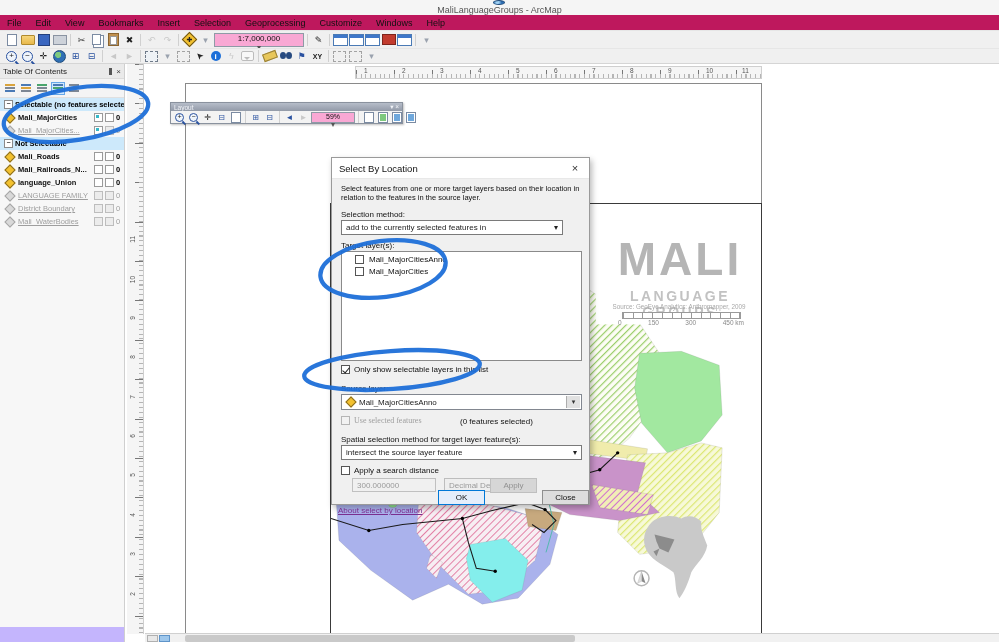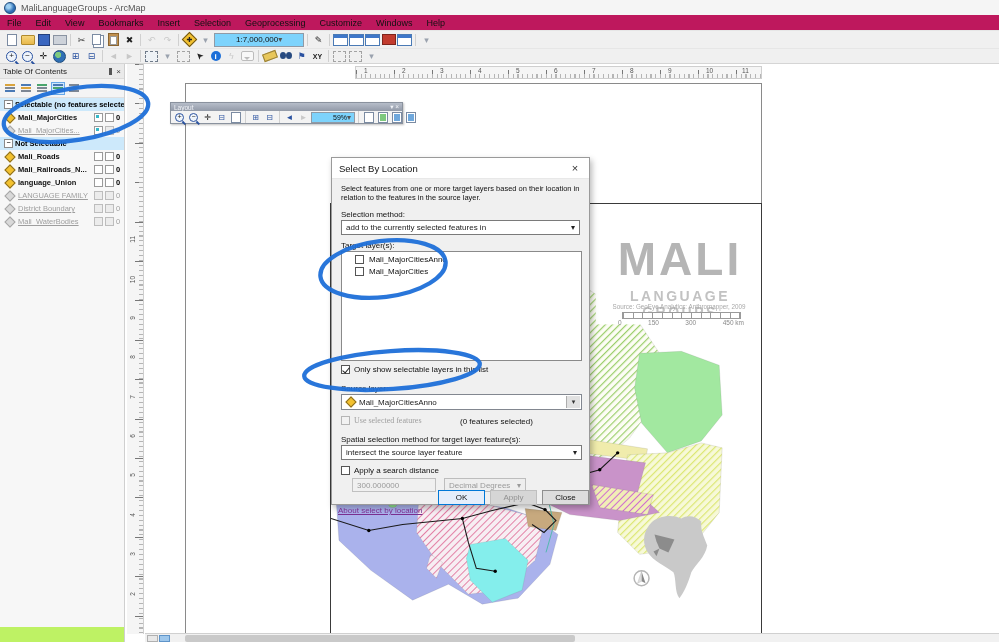--- a/index.html
+++ b/index.html
@@ -1,59 +1,59 @@
 <!DOCTYPE html>
 <html><head>
 <meta charset="utf-8">
 <style>
   html,body{margin:0;padding:0;background:#fff;}
   #app{position:relative;width:999px;height:642px;overflow:hidden;
        font-family:"Liberation Sans","DejaVu Sans",sans-serif;
        font-size:9px;color:#222;background:#f0f0f0;}
   .abs{position:absolute;}
   
-  .titlebar{left:0;top:0;width:999px;height:15px;background:#f5f5f5;display:flex;align-items:center;border-bottom:1px solid #e3e3e3;}
+  .titlebar{left:0;top:0;width:999px;height:15px;background:#f5f5f5;display:flex;align-items:center;border-bottom:1px solid #e3e3e3;flex-direction:column;}
   .app-logo{width:10px;height:10px;margin:0 5px 0 4px;border-radius:50%;
     background:radial-gradient(circle at 35% 35%, #9fd0f2 20%, #2f6fb4 60%);border:1px solid #1d4a7a;}
   .title-text{font-size:9px;color:#555;}
   .menubar{left:0;top:15px;width:999px;height:15px;background:#be185d;display:flex;align-items:center;}
   .menu-item{padding:0 7px;font-size:9px;color:#111;}
   .tbrow{left:0;top:30px;width:999px;height:18px;background:#f0f0f0;display:flex;align-items:center;gap:1px;padding-left:4px;box-sizing:border-box;border-top:1px solid #e6e6e6;}
   .tbrow2{top:48px;height:16px;border-bottom:1px solid #d5d5d5;}
   .tbi{width:15px;height:14px;display:flex;align-items:center;justify-content:center;font-size:9px;color:#333;position:relative;flex:0 0 auto;}
   .sep{width:1px;height:12px;background:#d0d0d0;margin:0 2px;flex:0 0 auto;}
   .dis{color:#aeb4bc !important;filter:grayscale(1);opacity:.65;}
   .pg{width:8px;height:10px;background:#fff;border:1px solid #7b8ba2;display:inline-block;}
   .i-folder{width:12px;height:8px;background:linear-gradient(#f6d67b,#e8b84b);border:1px solid #b08a2e;border-radius:1px;}
   .i-floppy{width:10px;height:10px;background:#3a66c0;border:1px solid #24407e;}
   .i-print{width:12px;height:8px;background:#cdd2da;border:1px solid #8a93a2;}
   .i-copy{width:7px;height:9px;background:#fff;border:1px solid #7b8ba2;box-shadow:2px 2px 0 #fff,2px 2px 0 1px #7b8ba2;margin-right:2px;}
   .i-paste{width:9px;height:11px;background:#c09050;border:1px solid #8a6430;position:relative;}
   .i-paste::after{content:"";position:absolute;left:1px;top:2px;width:5px;height:7px;background:#fff;border:1px solid #999;}
   .gold-dia{width:9px;height:9px;transform:rotate(45deg);background:#f3c12f;border:1px solid #6b5417;display:flex;align-items:center;justify-content:center;}
   .gold-dia b{transform:rotate(-45deg);font-size:7px;color:#222;}
-  .combo{height:14px;background:#7dd3fc;border:1px solid #8f9aa6;display:flex;align-items:center;justify-content:space-between;padding:0 21px;font-size:8px;color:#111;box-sizing:border-box;}
+  .combo{height:14px;background:#f9a8d4;border:1px solid #8f9aa6;display:flex;align-items:center;justify-content:space-between;padding:0 21px;font-size:8px;color:#111;box-sizing:border-box;flex-direction:column;}
   .combo .car{color:#555;font-size:8px;}
   .i-win{width:13px;height:10px;background:#fff;border:1px solid #4a7ab5;position:relative;}
   .i-win::before{content:"";position:absolute;left:0;top:0;right:0;height:3px;background:#3e77c9;}
   .i-tbx{width:12px;height:9px;background:#c23b2e;border:1px solid #7e241b;}
   .mag{width:9px;height:9px;border:1.5px solid #2a52a0;border-radius:50%;display:flex;align-items:center;justify-content:center;font-size:8px;line-height:8px;color:#222;position:relative;background:#eef4fb;}
   .mag::after{content:"";position:absolute;right:-3px;bottom:-3px;width:4px;height:1.5px;background:#2a52a0;transform:rotate(45deg);}
   .i-globe{width:11px;height:11px;border-radius:50%;background:radial-gradient(circle at 38% 35%, #7ec97e 28%, #2f6fb4 34%);border:1px solid #1d4a7a;}
   .i-info{width:10px;height:10px;border-radius:50%;background:#1d6fd8;color:#fff;font-size:8px;font-weight:bold;display:flex;align-items:center;justify-content:center;}
   .i-binoc{width:12px;height:8px;position:relative;}
   .i-binoc::before,.i-binoc::after{content:"";position:absolute;top:0;width:6px;height:7px;border-radius:50%;background:#274a80;}
   .i-binoc::before{left:0;}.i-binoc::after{right:0;}
   .i-bub{width:11px;height:8px;border:1px solid #9aa2ae;border-radius:2px;background:#fdfdfd;position:relative;}
   .i-bub::after{content:"";position:absolute;left:2px;bottom:-3px;border:3px solid transparent;border-top-color:#9aa2ae;}
   .i-ruler{width:12px;height:6px;background:#e8c75a;border:1px solid #98803a;transform:rotate(-20deg);}
   .i-selbox{width:11px;height:9px;border:1px dashed #6f7b8a;background:#eef2f6;}
   .g-blue{color:#2a52a0;}.g-gray{color:#9aa2ae;}.g-dark{color:#222;}
   
-  .toc{left:0;top:64px;width:125px;height:578px;background:#bef264;border-right:1px solid #cfcfcf;box-sizing:border-box;}
+  .toc{left:0;top:64px;width:125px;height:578px;background:#c4b5fd;border-right:1px solid #cfcfcf;box-sizing:border-box;}
   .toc-head{height:14px;display:flex;align-items:center;justify-content:space-between;padding:0 3px;background:#eaeaea;border-bottom:1px solid #dcdcdc;}
   .toc-head .t{font-size:8px;color:#222;}
   .toc-head .btns{display:flex;gap:4px;align-items:center;color:#444;font-size:8px;}
   .pin{width:3px;height:7px;background:#555;display:inline-block;}
   .toc-tools{height:18px;display:flex;align-items:center;gap:2px;padding-left:3px;border-bottom:1px solid #e0e0e0;background:#f4f4f4;}
   .toci{width:14px;height:13px;border:1px solid transparent;display:flex;flex-direction:column;justify-content:center;gap:1px;padding:1px;box-sizing:border-box;}
   .toci i{display:block;height:2px;background:#7d8794;}
   .toci i.c1{background:#d9a33c;}.toci i.c2{background:#4a7ab5;}.toci i.c3{background:#4aa56d;}
   .toci.active{border:1px solid #66a7e8;background:#cfe8ff;}
   .toc-tree{position:relative;background:#f7f7f7;height:529px;}
@@ -513,21 +513,21 @@
     </div>
   </div>
 
   <div class="abs dlg">
     <div class="dlg-title">
       <span class="t">Select By Location</span>
       <span class="x">×</span>
     </div>
     <div class="dl" style="left:9px;top:26px;width:242px;font-size:7.5px;line-height:9px;">Select features from one or more target layers based on their location in relation to the features in the source layer.</div>
     <div class="dl" style="left:9px;top:52px;">Selection method:</div>
-    <div class="dcombo" style="left:9px;top:62px;width:239px;">
+    <div class="dcombo" style="left:9px;top:62px;width:222px;">
       <span>add to the currently selected features in</span>
       <span class="car">▾</span>
     </div>
     <div class="dl" style="left:9px;top:83px;">Target layer(s):</div>
     <div class="listbox" style="left:9px;top:93px;width:241px;height:110px;">
       <div class="litem">
         <span class="cb"></span>
         <span>Mali_MajorCitiesAnno</span>
       </div>
       <div class="litem">
@@ -559,21 +559,21 @@
       <span class="cb"></span>
       <span>Apply a search distance</span>
     </div>
     <div class="dinput" style="left:20px;top:320px;width:84px;">300.000000</div>
     <div class="dcombo dis2" style="left:112px;top:320px;width:82px;height:14px;">
       <span>Decimal Degrees</span>
       <span class="car">▾</span>
     </div>
     <a class="dlink" style="left:6px;top:336px;">About select by location</a>
     <div class="dbtn def" style="left:106px;top:332px;">OK</div>
-    <div class="dbtn disb" style="left:158px;top:332px;">Apply</div>
+    <div class="dbtn disb" style="left:158px;top:320px;">Apply</div>
     <div class="dbtn" style="left:210px;top:332px;">Close</div>
   </div>
 
   <div class="abs hscroll">
     <span class="vbtn" style="left:2px;"></span>
     <span class="vbtn active" style="left:14px;"></span>
     <span class="thumb"></span>
   </div>
 
   <svg class="abs anno" width="999" height="642" viewBox="0 0 999 642">

